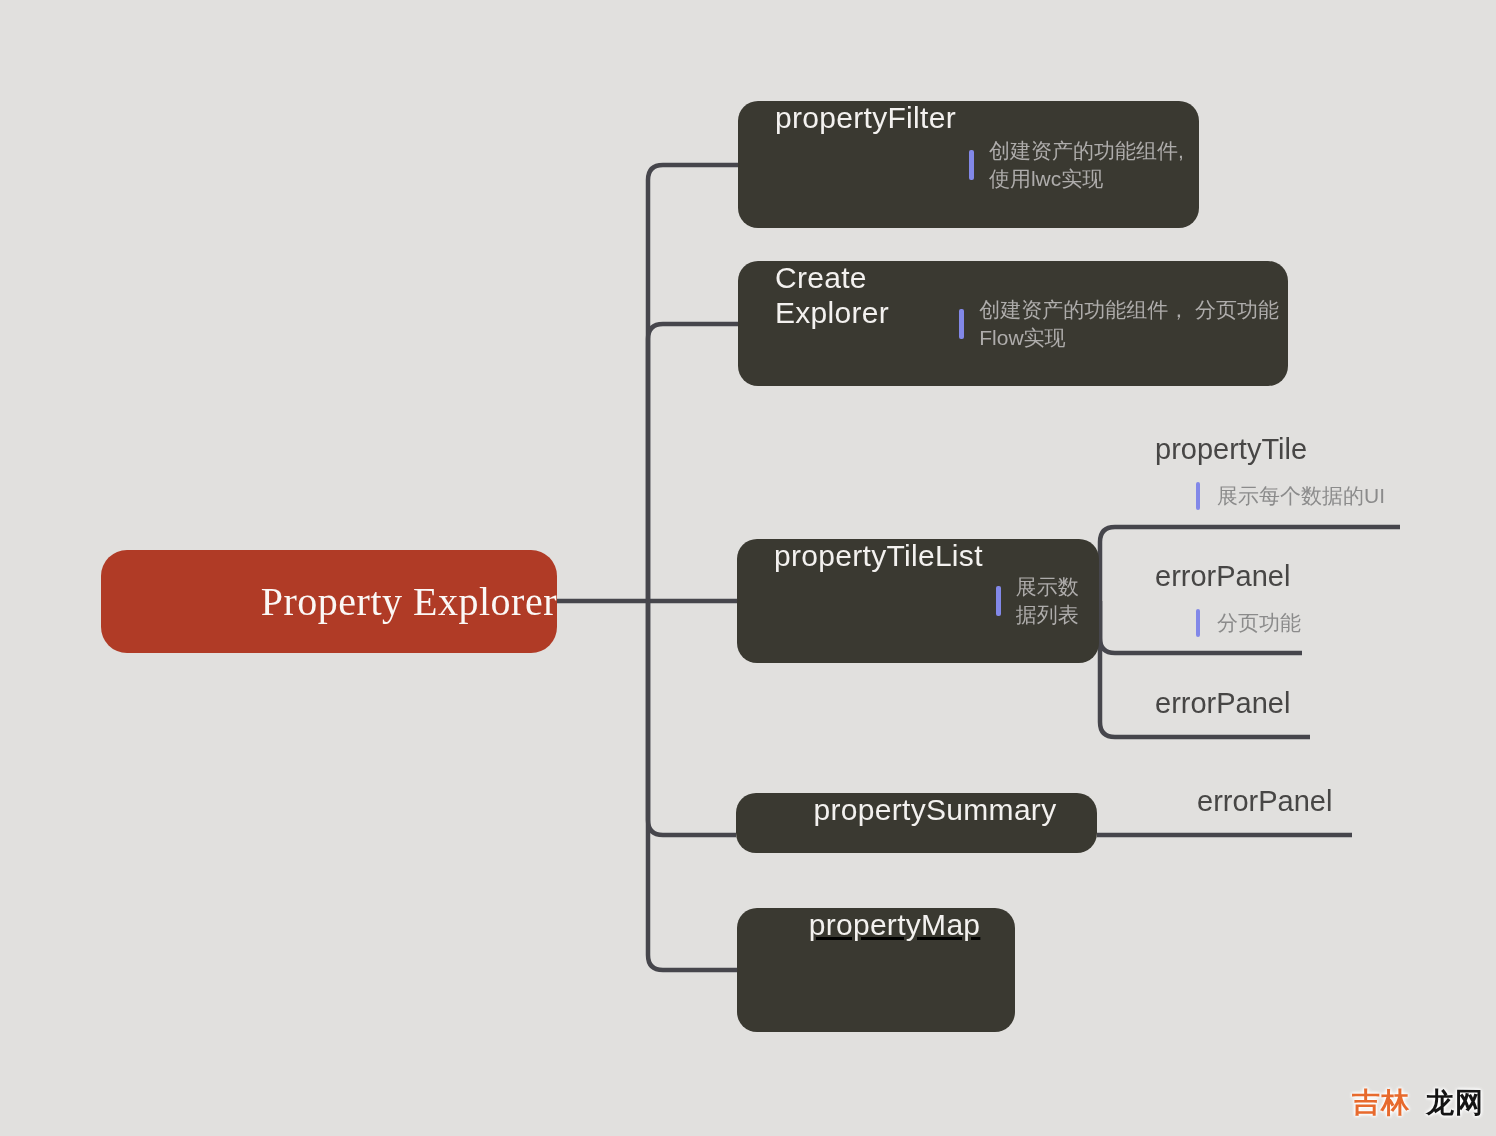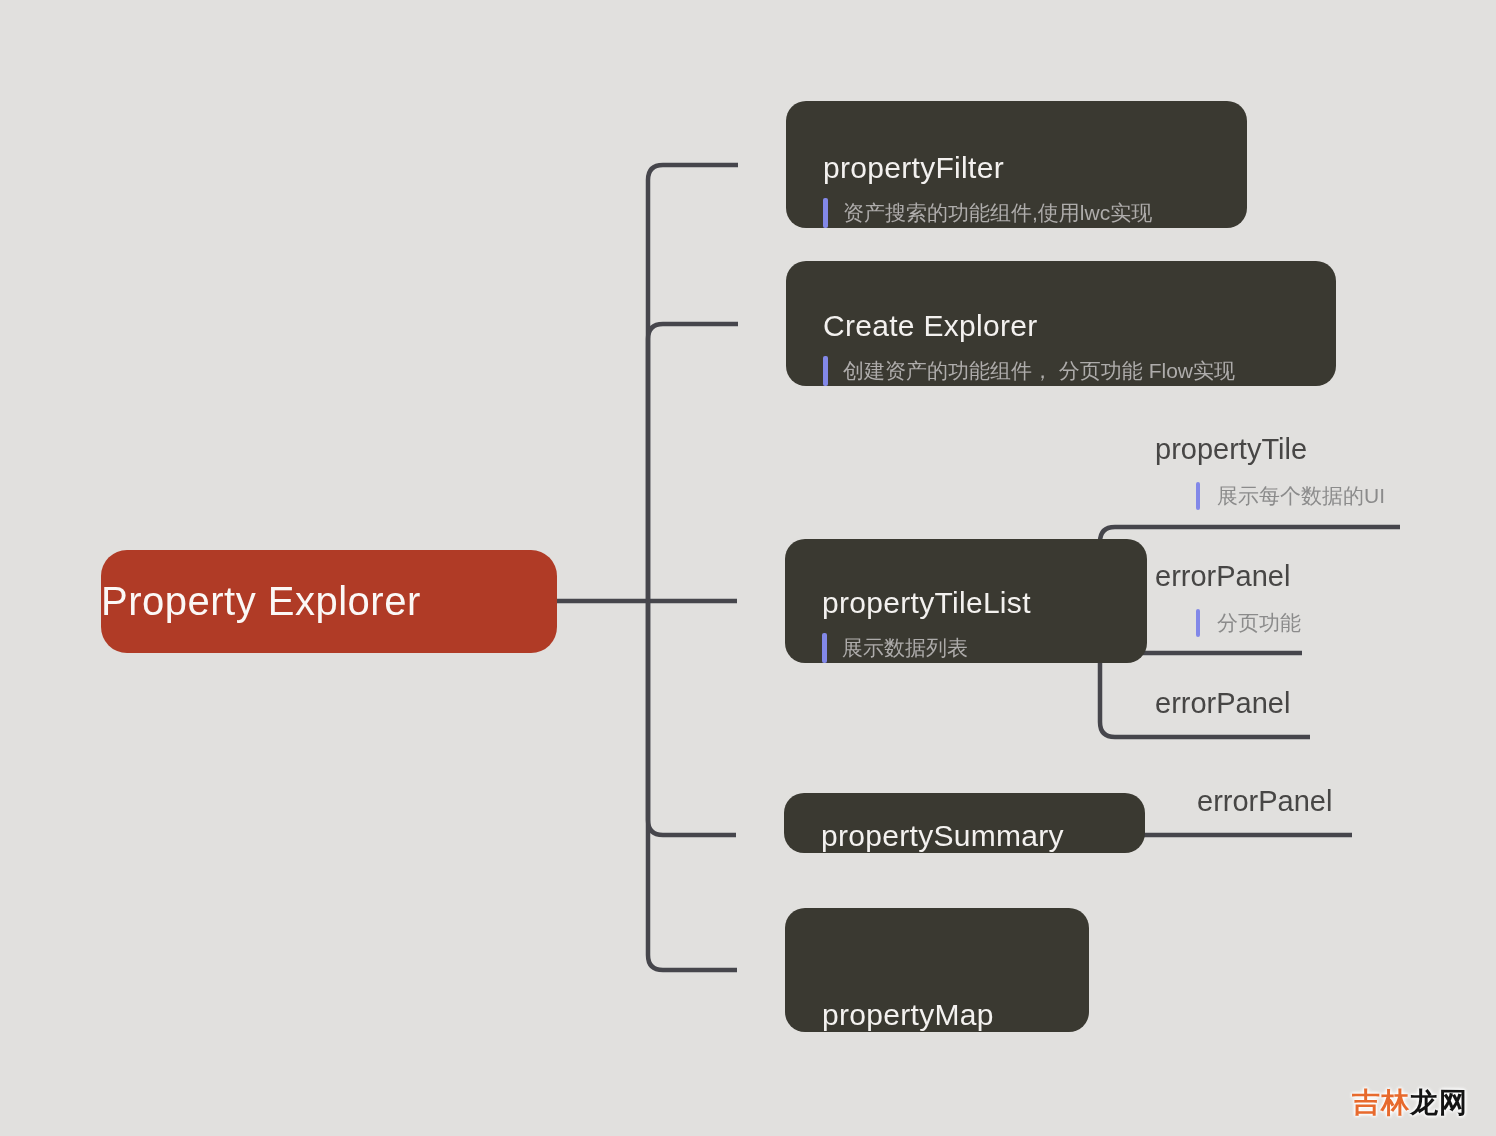--- a/index.html
+++ b/index.html
@@ -26,47 +26,46 @@
   }
   #connector-layer path{
     stroke:var(--connector);
     stroke-width:4.5;
     fill:none;
   }
   .root-node{
     position:absolute;left:101px;top:550px;width:456px;height:103px;
     background:var(--root_bg);
     border-radius:26px;
-    display:flex;align-items:center;justify-content:flex-start;
-    color:#fbf8f6;font-size:40px;letter-spacing:0.5px;
+    display:flex;align-items:center;justify-content:flex-end;
+    color:#fbf8f6;font-size:40px;letter-spacing:0.5px;font-family:Liberation Serif, serif;
   }
   .dark-node{
     position:absolute;
     background:var(--node_bg);
     border-radius:20px;
-    display:flex;flex-direction:column;justify-content:flex-end;
+    display:flex;flex-direction:row;justify-content:center;
     gap:13px;
     padding-left:37px;
-    margin-left:48px;
   }
   .dark-title{
     color:#f3f1ef;font-size:30px;line-height:1.15;letter-spacing:0.3px;
   }
   .note-row{display:flex;align-items:center;}
   .note-bar{
     width:5px;height:30px;border-radius:2px;
     background:var(--note_bar);
     margin-right:15px;flex:none;
   }
   .dark-note{color:var(--node_note_text);font-size:21px;}
   #node-property-filter{left:738px;top:101px;width:461px;height:127px;}
   #node-create-property{left:738px;top:261px;width:550px;height:125px;}
   #node-property-tile-list{left:737px;top:539px;width:362px;height:124px;}
   #node-property-summary{left:736px;top:793px;width:361px;height:60px;}
-  #node-property-map{left:737px;top:908px;width:304px;height:124px;}
+  #node-property-map{left:737px;top:908px;width:278px;height:124px;text-decoration:underline;}
   .plain-node{
     position:absolute;
     display:flex;flex-direction:column;gap:16px;
   }
   .plain-title{color:var(--plain_title_text);font-size:29px;line-height:1.1;}
   .plain-note-row{display:flex;align-items:center;padding-left:41px;}
   .plain-note-bar{
     width:4px;height:28px;border-radius:2px;
     background:var(--note_bar);
     margin-right:17px;flex:none;
@@ -76,21 +75,21 @@
   #node-paginator{left:1155px;top:561px;}
   #node-error-panel-1{left:1155px;top:688px;}
   #node-error-panel-2{left:1197px;top:786px;}
   .watermark{
     position:absolute;left:1352px;top:1084px;
     font-size:28px;font-weight:bold;letter-spacing:1px;
     text-shadow:0 0 3px #fff,0 0 3px #fff,0 0 4px #fff,0 0 4px #fff;
     white-space:nowrap;
   }
   .watermark .wm-orange{color:var(--watermark_orange);}
-  .watermark .wm-black{color:var(--watermark_black);}
+  .watermark .wm-black{color:var(--watermark_black);margin-left:16px;}
 </style>
 </head>
 <body>
 
 <svg id="connector-layer" viewBox="0 0 1496 1136" xmlns="http://www.w3.org/2000/svg">
   <path d="M 557 601 H 737"></path>
   <path d="M 648 601 V 180 Q 648 165 663 165 H 738"></path>
   <path d="M 648 601 V 339 Q 648 324 663 324 H 738"></path>
   <path d="M 648 601 V 820 Q 648 835 663 835 H 736"></path>
   <path d="M 648 601 V 955 Q 648 970 663 970 H 737"></path>
@@ -102,21 +101,21 @@
 </svg>
 
 <div class="root-node">
   <span>Property Explorer</span>
 </div>
 
 <div class="dark-node" id="node-property-filter">
   <div class="dark-title">propertyFilter</div>
   <div class="note-row">
     <span class="note-bar"></span>
-    <span class="dark-note">资产搜索的功能组件,使用lwc实现</span>
+    <span class="dark-note">创建资产的功能组件,使用lwc实现</span>
   </div>
 </div>
 
 <div class="dark-node" id="node-create-property">
   <div class="dark-title">Create Explorer</div>
   <div class="note-row">
     <span class="note-bar"></span>
     <span class="dark-note">创建资产的功能组件， 分页功能 Flow实现</span>
   </div>
 </div>

